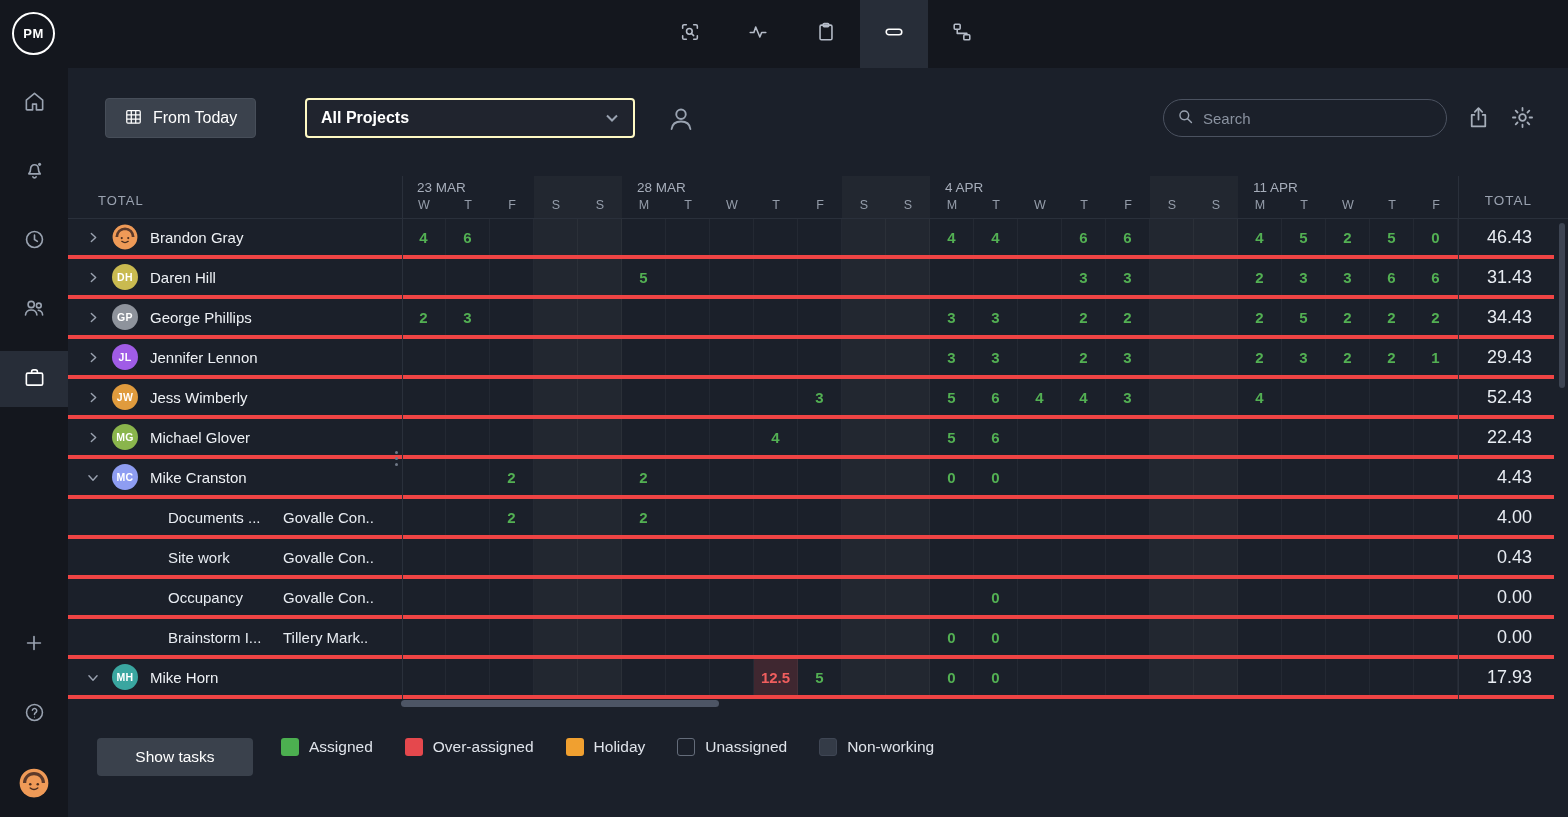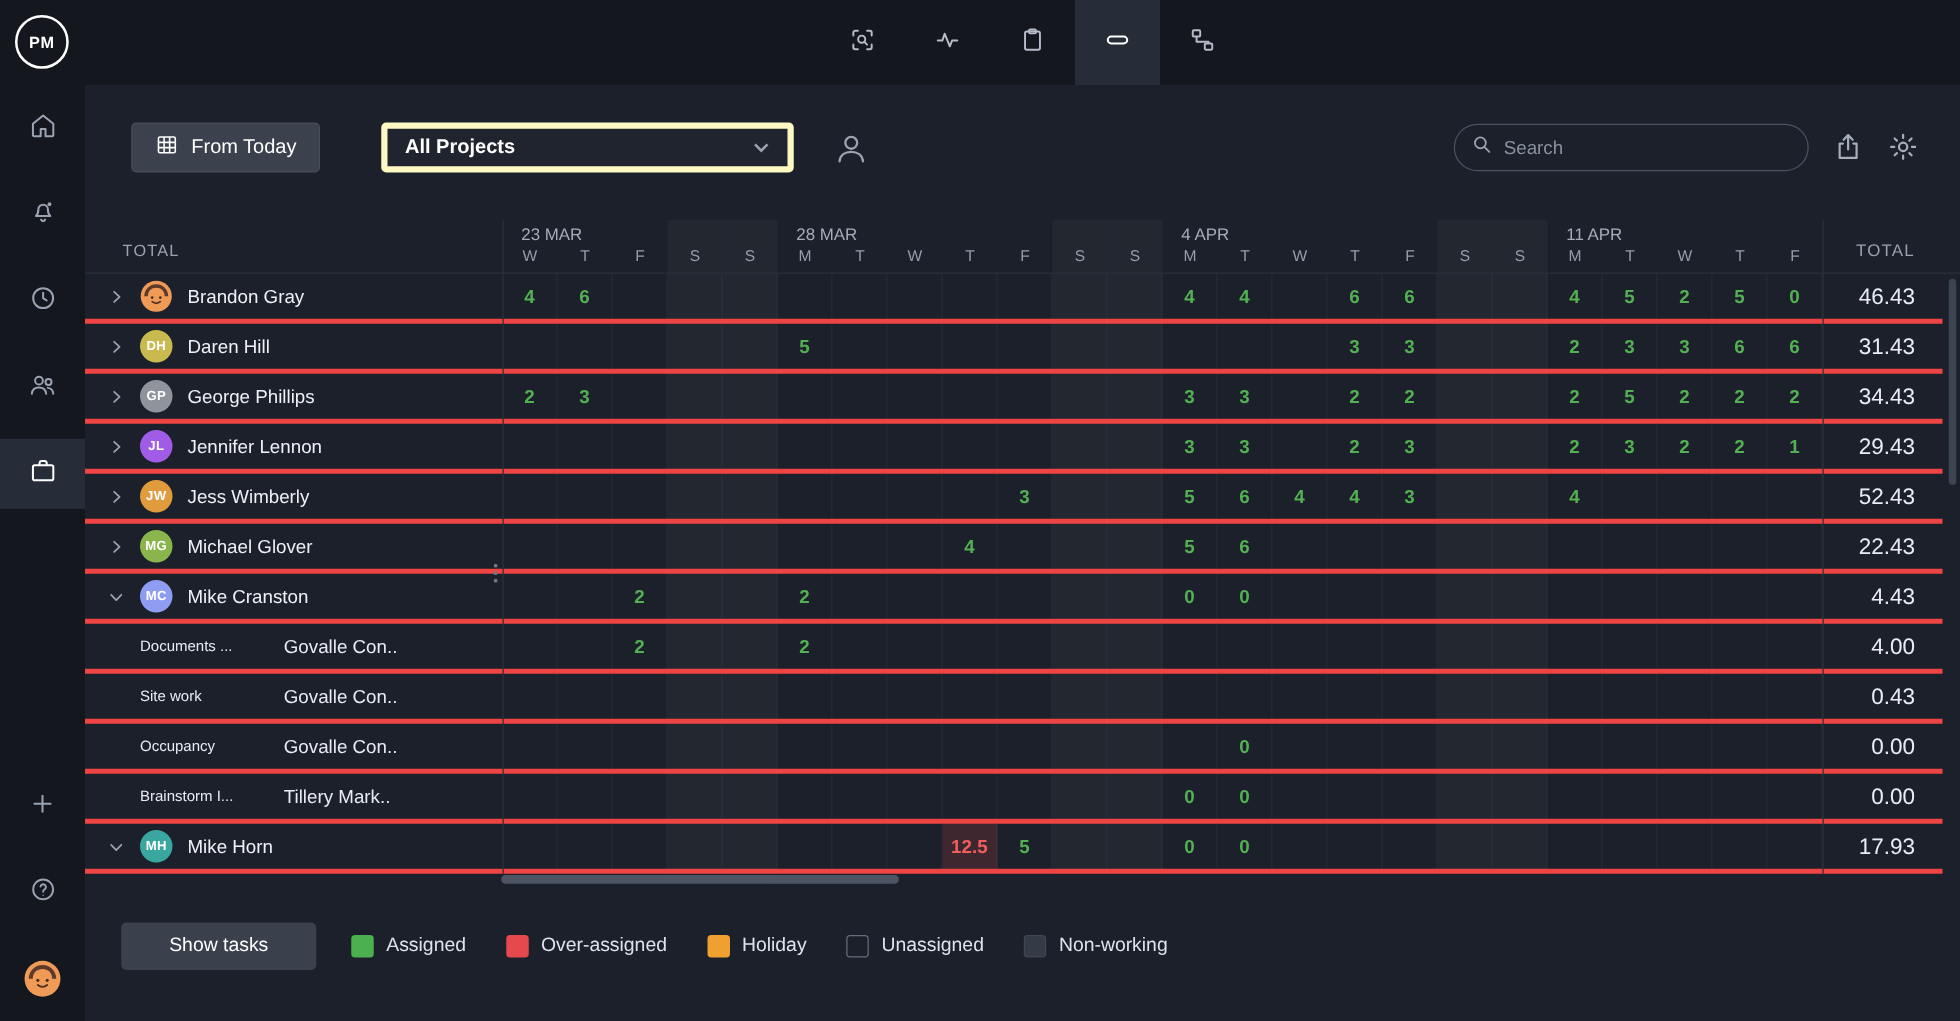--- a/index.html
+++ b/index.html
@@ -22,21 +22,21 @@
   .top-slot.active { background:#272d38; }
 
   
   .main { position:absolute; left:68px; top:68px; right:0; bottom:0; background:#1b202a; }
 
   
   .btn-from-today { position:absolute; left:37px; top:30px; height:40px; padding:0 18px;
     background:#3b424d; border:1px solid #474e59; border-radius:4px; display:flex; align-items:center; gap:10px;
     font-size:16px; color:#fff; cursor:pointer; }
   .dd-projects { position:absolute; left:237px; top:30px; width:330px; height:40px; background:#20242e;
-    border:5px solid #fef9c3; border-radius:4px; display:flex; align-items:center; padding:0 14px;
+    border:2px solid #fef9c3; border-radius:4px; display:flex; align-items:center; padding:0 14px;
     font-size:16px; font-weight:bold; color:#fff; cursor:pointer;gap:37px; }
   .dd-projects .caret { margin-left:auto; display:flex; }
   .person-filter { position:absolute; left:598px; top:36px; cursor:pointer; }
   .search-box { position:absolute; left:1095px; top:31px; width:284px; height:38px;
     border:1.5px solid #4b5260; border-radius:19px; display:flex; align-items:center; padding:0 12px; gap:8px; }
   .search-box input { flex:1; background:transparent; border:none; outline:none; color:#dfe3ea;
     font-size:15px; font-family:"Liberation Sans", sans-serif; }
   .search-box input::placeholder { color:#8a92a0; }
   .icon-btn { position:absolute; top:37px; cursor:pointer; }
 
@@ -51,39 +51,39 @@
   #day-letters { position:absolute; left:334px; bottom:6px; display:flex; }
   .day-letter { width:44px; text-align:center; font-size:12.5px; color:#959daa; }
   #grid-body { position:relative; }
   .grid-row { display:flex; height:40px; border-bottom:4px solid #ef4444; width:1486px; }
   .name-cell { width:334px; display:flex; align-items:center; position:relative; }
   .chevron { margin-left:14px; width:22px; display:flex; justify-content:center; cursor:pointer; }
   .chevron.expanded { transform:rotate(90deg); }
   .avatar { margin-left:8px; margin-right:12px; width:26px; height:26px; border-radius:50%; flex:0 0 26px;
     display:flex; align-items:center; justify-content:center; font-size:10.5px; font-weight:bold; color:#fff; letter-spacing:.3px; overflow:hidden; }
   .person-name { font-size:15px; color:#eef1f5; white-space:nowrap; }
-  .task-name { margin-left:44px; width:112px; font-size:12px; color:#e8ecf2; white-space:nowrap; overflow:hidden; }
+  .task-name { margin-left:100px; width:112px; font-size:15px; color:#e8ecf2; white-space:nowrap; overflow:hidden; }
   .project-name { width:112px; font-size:15px; color:#e8ecf2; white-space:nowrap; overflow:hidden; margin-left:3px; }
   .day-cell { width:44px; display:flex; align-items:center; justify-content:center;
     border-right:1px solid rgba(255,255,255,0.045); font-size:15px; font-weight:bold; color:#53b053; cursor:pointer; }
   .day-cell.over { background:rgba(229,72,77,0.18); color:#f05e5e;text-align:right; }
   .total-cell { width:96px; display:flex; align-items:center; justify-content:flex-end;
     padding-right:22px; font-size:18px; color:#e9edf3; }
   .vline { position:absolute; top:0; width:1px; background:#2a303b; z-index:2; }
   .weekend-stripe { position:absolute; top:0; width:44px; background:rgba(255,255,255,0.032); z-index:0; }
   .grid-header, #grid-body { z-index:1; }
   .hscroll-thumb { position:absolute; left:333px; top:632px; width:318px; height:7px; border-radius:4px; background:#4d5565; cursor:grab; }
   .vscroll-thumb { position:absolute; right:3px; top:155px; width:6px; height:165px; border-radius:3px; background:#3d4452; cursor:grab; }
   .resize-handle { position:absolute; left:323px; top:383px; width:10px; display:flex; flex-direction:column; gap:3px; align-items:center; cursor:col-resize; z-index:4; }
   .resize-handle i { width:3px; height:3px; border-radius:50%; background:#707887; }
 
   
   .btn-show-tasks { position:absolute; left:29px; top:670px; width:156px; height:38px; background:#3a414c;
     border:none; border-radius:4px; color:#fff; font-size:15.5px; font-family:"Liberation Sans", sans-serif; cursor:pointer; }
-  #legend { position:absolute; left:213px; top:670px; height:38px; display:flex; align-items:center; gap:32px; }
+  #legend { position:absolute; left:213px; top:670px; height:38px; display:flex; align-items:flex-start; gap:32px; }
   .legend-item { display:flex; align-items:center; gap:10px; }
   .legend-swatch { width:18px; height:18px; border-radius:3px; }
   .legend-swatch.unassigned { border:1.5px solid #646c7a; background:transparent; }
   .legend-swatch.non-working { border:1px solid #3f4654; }
   .legend-label { font-size:15.5px; color:#dfe3ea; }
 </style>
 </head>
 <body>
 
 <div class="sidebar">

